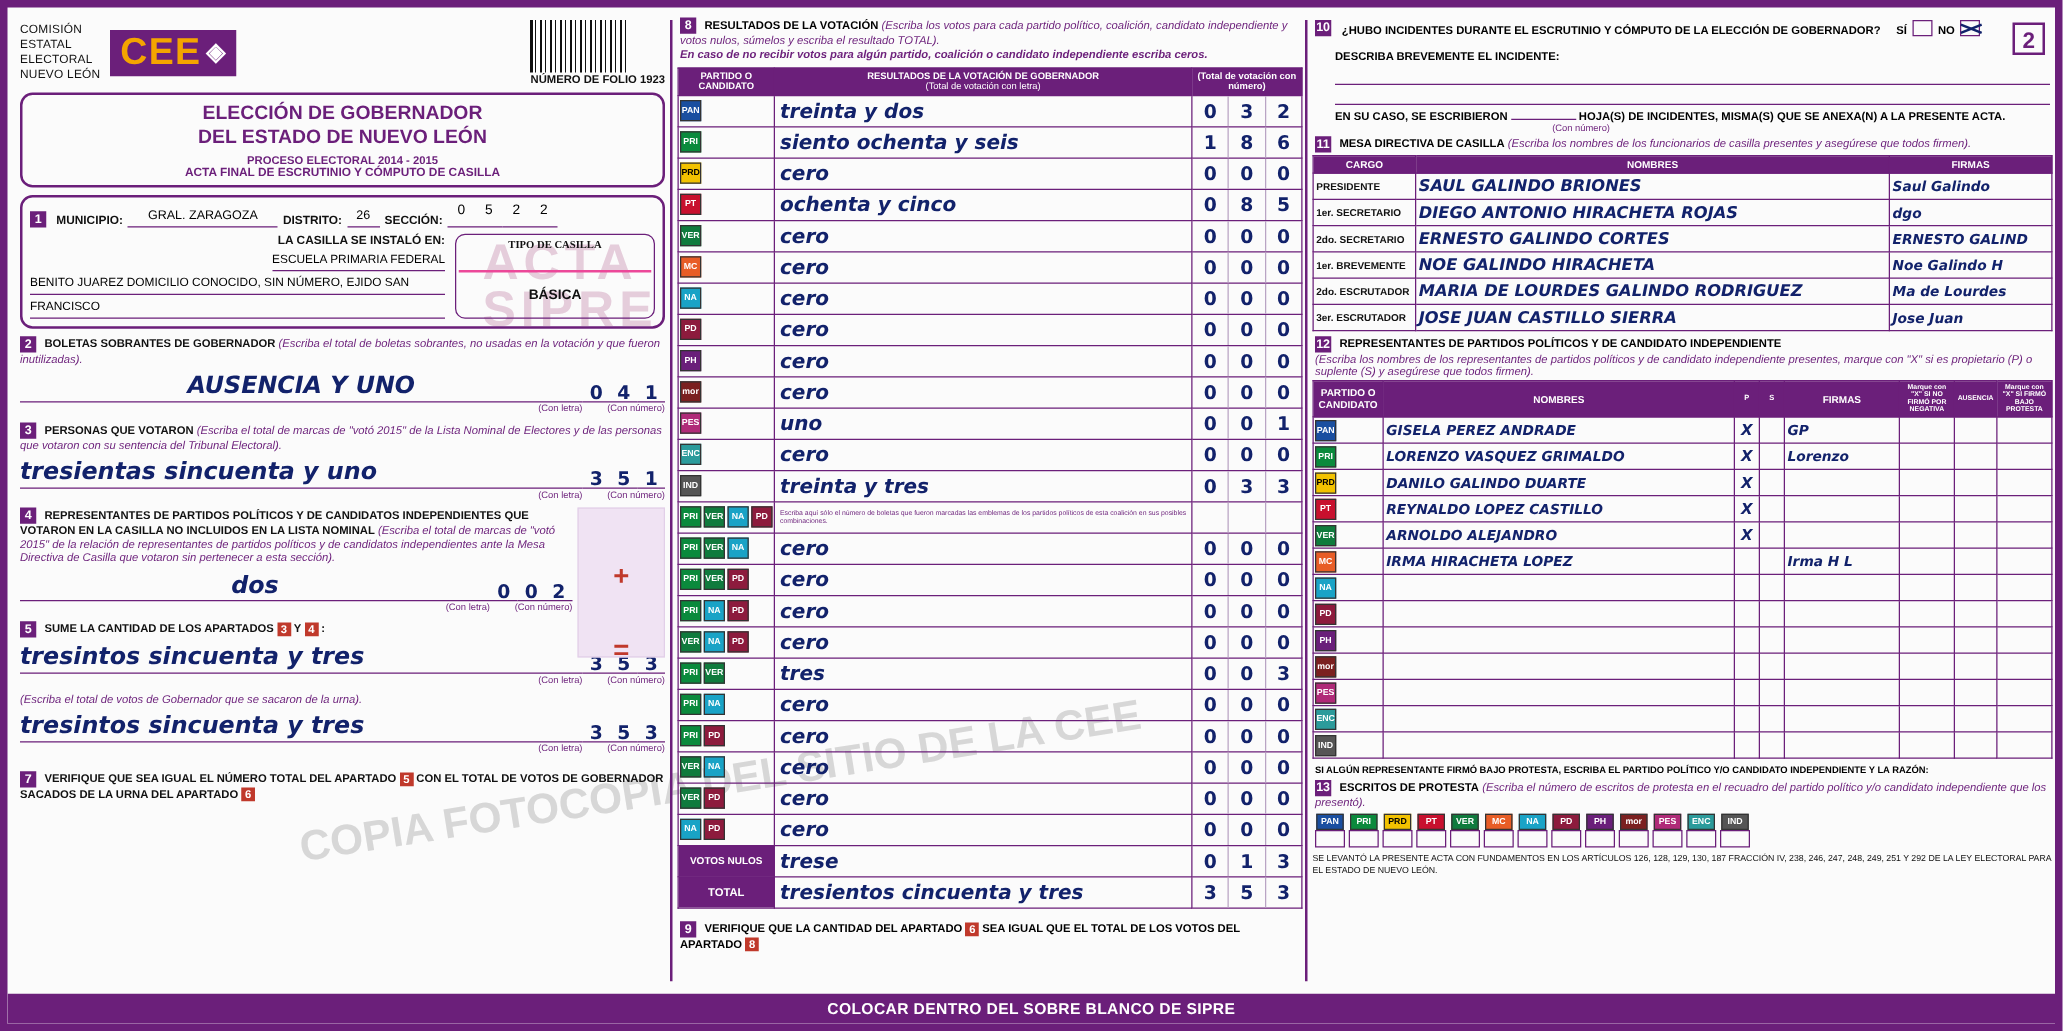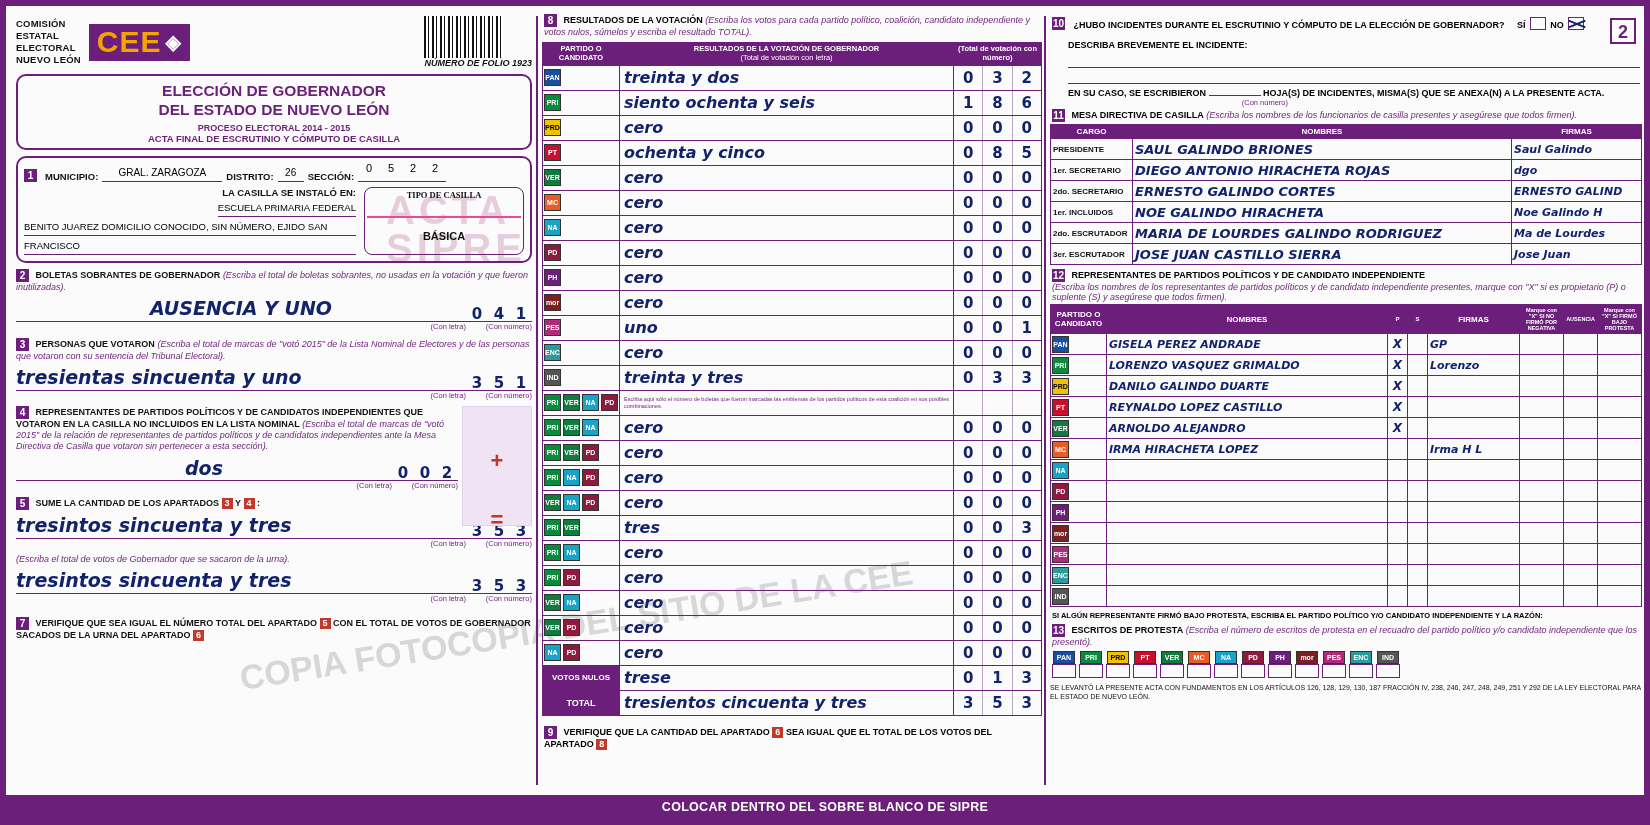--- a/index.html
+++ b/index.html
@@ -32,30 +32,30 @@
     text-align:center; line-height:11px; vertical-align:middle;
   }
   
   .col { position:absolute; top:6px; }
   #col1 { left:8px; width:520px; height:790px; }
   #col2 { left:536px; width:500px; height:790px; }
   #col3 { left:1044px; width:592px; height:790px; }
   .vline { position:absolute; top:10px; bottom:34px; width:2px; background:#6b1f7a; }
   
   #cee-head { display:flex; align-items:center; gap:8px; padding:4px 2px 2px 2px; }
-  .cee-text { font-size:9.5px; font-weight:bold; color:#111; line-height:1.25; letter-spacing:.2px; }
+  .cee-text { font-size:9.5px; font-weight:normal; color:#111; line-height:1.25; letter-spacing:.2px; }
   .cee-logo {
     background:#6b1f7a; color:#f4a400; font-weight:bold; font-size:30px;
     padding:1px 8px 2px 8px; letter-spacing:1px; display:flex; align-items:center; gap:4px;
   }
   .cee-logo .state { font-size:20px; color:#fff; }
   .barcode { height:42px; width:80px;
     background:repeating-linear-gradient(90deg,#111 0 2px,#fff 2px 4px,#111 4px 5px,#fff 5px 8px);
   }
-  .folio { font-size:9px; font-weight:bold; color:#111; text-align:center;font-style:italic; }
+  .folio { font-size:9px; font-weight:bold; color:#111; text-align:center; }
   
   .title-box {
     border:2px solid #6b1f7a; border-radius:10px; margin:4px 2px 6px 2px;
     text-align:center; padding:6px 4px 4px 4px;
   }
   .title-main { color:#6b1f7a; font-weight:bold; font-size:15.5px; line-height:1.2;text-align:center; }
   .title-proc { color:#6b1f7a; font-size:9px; font-weight:bold; margin-top:4px; }
   .title-acta { color:#6b1f7a; font-size:9.5px; font-weight:bold; }
   
   .sec1 { border:2px solid #6b1f7a; border-radius:10px; margin:0 2px; padding:4px 6px 6px 6px; position:relative; }
@@ -332,20 +332,21 @@
       <span class="sec-head">CON EL TOTAL DE VOTOS DE GOBERNADOR SACADOS DE LA URNA DEL APARTADO</span>
       <span class="numinline">6</span>
     </div>
   </div>
 
   <div class="col" id="col2">
     <div style="font-size:9px; line-height:1.25; padding:2px 2px 4px 2px;">
       <span class="numbox">8</span>
       <span class="bold">RESULTADOS DE LA VOTACIÓN</span>
       <span class="it purple">(Escriba los votos para cada partido político, coalición, candidato independiente y votos nulos, súmelos y escriba el resultado TOTAL).</span>
+      <div class="it purple bold">En caso de no recibir votos para algún partido, coalición o candidato independiente escriba ceros.</div>
     </div>
 
     <table class="vote-table">
       <thead class="vt-head">
         <tr>
           <th style="width:58px;">PARTIDO O CANDIDATO</th>
           <th>
             <span>RESULTADOS DE LA VOTACIÓN DE GOBERNADOR</span><br>
             <span style="font-weight:normal;">(Total de votación con letra)</span>
           </th>
@@ -820,21 +821,21 @@
             <td class="cargo">1er. SECRETARIO</td>
             <td><span class="hw hw-sm">DIEGO ANTONIO HIRACHETA ROJAS</span></td>
             <td><span class="hw" style="font-size:11px;">dgo</span></td>
           </tr>
           <tr>
             <td class="cargo">2do. SECRETARIO</td>
             <td><span class="hw hw-sm">ERNESTO GALINDO CORTES</span></td>
             <td><span class="hw" style="font-size:11px;">ERNESTO GALIND</span></td>
           </tr>
           <tr>
-            <td class="cargo">1er. INCLUIDOS</td>
+            <td class="cargo">1er. BREVEMENTE</td>
             <td><span class="hw hw-sm">NOE GALINDO HIRACHETA</span></td>
             <td><span class="hw" style="font-size:11px;">Noe Galindo H</span></td>
           </tr>
           <tr>
             <td class="cargo">2do. ESCRUTADOR</td>
             <td><span class="hw hw-sm">MARIA DE LOURDES GALINDO RODRIGUEZ</span></td>
             <td><span class="hw" style="font-size:11px;">Ma de Lourdes</span></td>
           </tr>
           <tr>
             <td class="cargo">3er. ESCRUTADOR</td>

